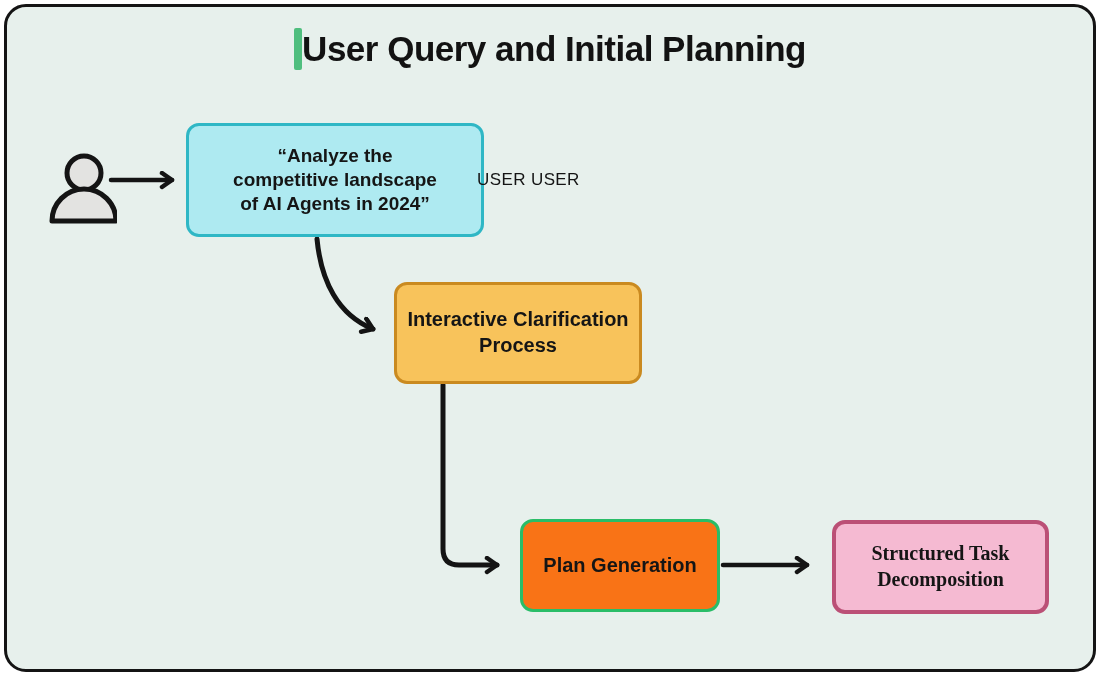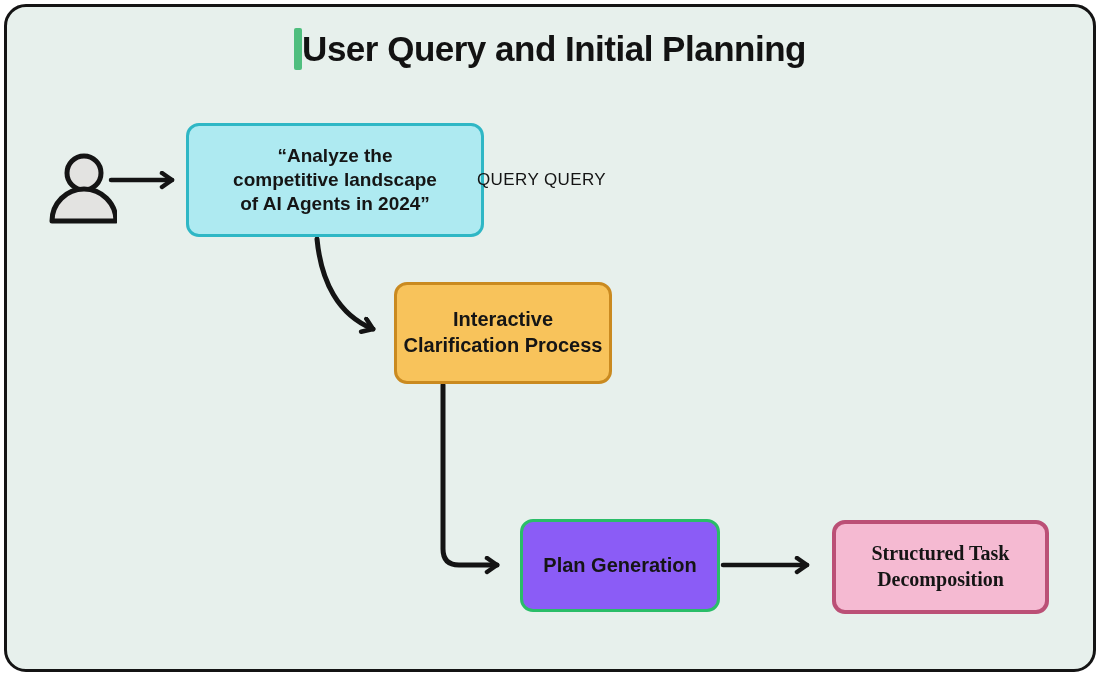--- a/index.html
+++ b/index.html
@@ -49,21 +49,21 @@
     border-radius: 13px;
     line-height: 1.28;
   }
   .node-query {
     left: 179px; top: 116px; width: 298px; height: 114px;
     font-size: 19px;
     background: #aeeaf1; border-color: #2fb7c5;
   }
   .node-query .inner { max-width: 212px; }
   .node-clarification {
-    left: 387px; top: 275px; width: 218px; height: 102px;
+    left: 387px; top: 275px; width: 248px; height: 102px;
     font-size: 20px;
     background: #f8c35b; border-color: #ca8a20;
   }
   .node-clarification .inner { max-width: 228px; }
   .node-plan {
     left: 513px; top: 512px; width: 200px; height: 93px;
     font-size: 20px;
     background: #83e8a9; border-color: #2abd68;
   }
   .node-decomposition {
@@ -111,27 +111,27 @@
       <path d="M104,173 L165,173" fill="none" stroke="#141414" stroke-width="4.5" stroke-linecap="round" marker-end="url(#arrow)"></path>
       <path d="M310,232 C314,274 331,308 366,322" fill="none" stroke="#141414" stroke-width="5" stroke-linecap="round" marker-end="url(#arrow)"></path>
       <path d="M436,378 L436,542 Q436,558 452,558 L490,558" fill="none" stroke="#141414" stroke-width="5" stroke-linecap="round" marker-end="url(#arrow)"></path>
       <path d="M716,558 L800,558" fill="none" stroke="#141414" stroke-width="4.5" stroke-linecap="round" marker-end="url(#arrow)"></path>
     </svg>
 
     <div class="node node-query" style="background: rgb(174, 234, 241); border-color: rgb(47, 183, 197);">
       <div class="inner">“Analyze the competitive landscape of AI Agents in 2024”</div>
     </div>
 
-    <div class="query-label">QUERY QUERY</div>
+    <div class="query-label">USER USER</div>
 
     <div class="node node-clarification" style="background: rgb(248, 195, 91); border-color: rgb(202, 138, 32);">
       <div class="inner">Interactive Clarification Process</div>
     </div>
 
-    <div class="node node-plan" style="background: #8b5cf6; border-color: rgb(42, 189, 104);">
+    <div class="node node-plan" style="background: #f97316; border-color: rgb(42, 189, 104);">
       <div class="inner">Plan Generation</div>
     </div>
 
     <div class="node node-decomposition" style="background: rgb(245, 186, 210); border-color: rgb(187, 80, 118);">
       <div class="inner">Structured Task Decomposition</div>
     </div>
 
   </div>
 </div>
 

